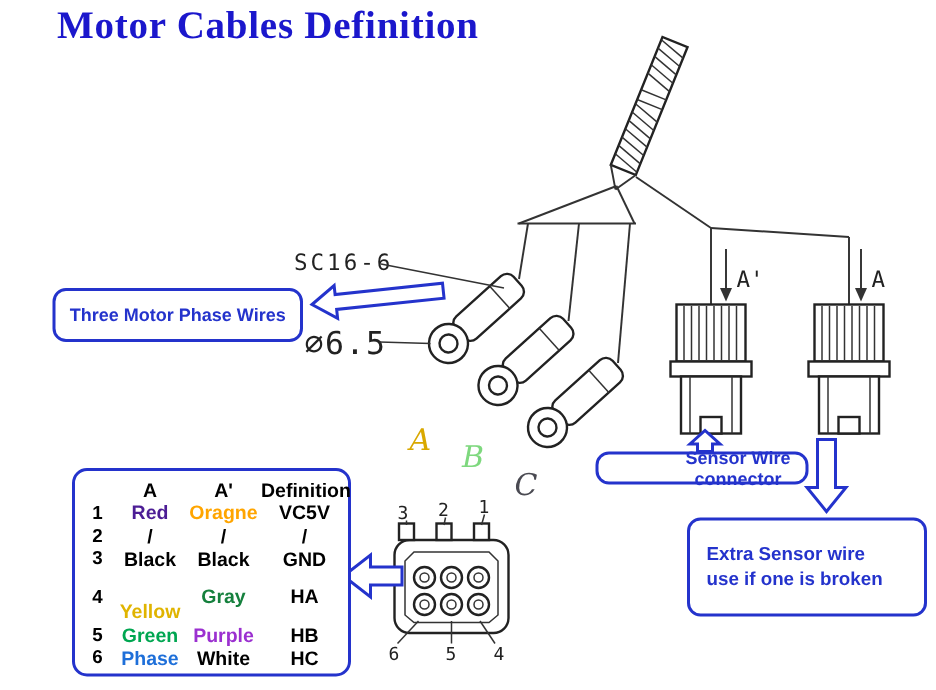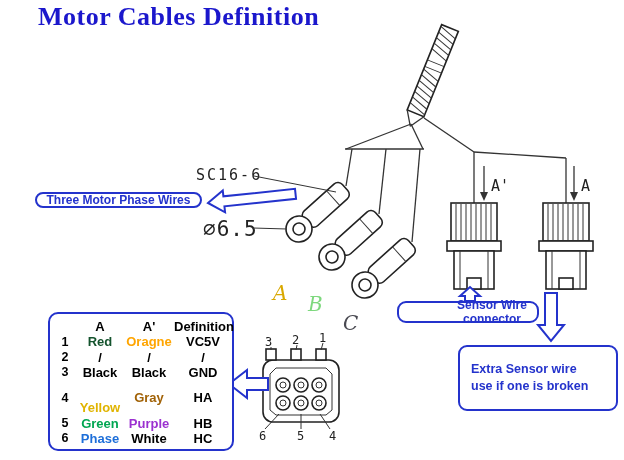--- a/index.html
+++ b/index.html
@@ -198,21 +198,21 @@
     </g>
 
     <g transform="translate(208,203) rotate(-6)">
       <path class="blue-arrow" d="M0,0 L16,-11 L16,-5 L88,-5 L88,5 L16,5 L16,11 Z"></path>
     </g>
     <path class="blue-arrow" d="M268,378 L268,390 L247,390 L247,398 L229,384 L247,370 L247,378 Z"></path>
     <path class="blue-arrow" d="M545,293 L557,293 L557,325 L564,325 L551,341 L538,325 L545,325 Z"></path>
     <path class="blue-arrow" d="M465,301 L475,301 L475,296 L480,296 L470,287 L460,296 L465,296 Z"></path>
   </svg>
 
-  <div class="callout" style="left:35px;top:192px;width:167px;height:16px;">
+  <div class="callout" style="left:35px;top:192px;width:167px;height:36px;">
     <span>Three Motor Phase Wires</span>
   </div>
 
   <div class="callout" style="left:397px;top:301px;width:142px;height:22px;padding-left:48px;">
     <span>Sensor Wire connector</span>
   </div>
 
   <div class="callout multi" style="left:458px;top:345px;width:160px;height:66px;padding-left:11px;">
     <span>Extra Sensor wire</span>
     <span>use if one is broken</span>
@@ -220,40 +220,40 @@
 
   <div class="def-table">
     <div class="trow">
       <span class="tc num"></span>
       <span class="tc">A</span>
       <span class="tc">A'</span>
       <span class="tc def">Definition</span>
     </div>
     <div class="trow">
       <span class="tc num">1</span>
-      <span class="tc" style="color: #14532d; text-align: center;">Red</span>
+      <span class="tc" style="color: #4c1d95; text-align: center;">Red</span>
       <span class="tc" style="color: rgb(255, 165, 0);">Oragne</span>
       <span class="tc def">VC5V</span>
     </div>
     <div class="trow">
       <span class="tc num">2</span>
       <span class="tc" style="color: rgb(0, 0, 0);">/</span>
       <span class="tc" style="color: rgb(0, 0, 0);">/</span>
       <span class="tc def">/</span>
     </div>
     <div class="trow">
       <span class="tc num">3</span>
       <span class="tc" style="color: rgb(0, 0, 0);">Black</span>
       <span class="tc" style="color: rgb(0, 0, 0);">Black</span>
       <span class="tc def">GND</span>
     </div>
     <div class="trow">
       <span class="tc num">4</span>
       <span class="tc" style="color: rgb(224, 180, 0); margin-top: 20px;">Yellow</span>
-      <span class="tc" style="color: #a16207;">Gray</span>
+      <span class="tc" style="color: #15803d;">Gray</span>
       <span class="tc def">HA</span>
     </div>
     <div class="trow">
       <span class="tc num">5</span>
       <span class="tc" style="color: rgb(0, 166, 81);">Green</span>
       <span class="tc" style="color: rgb(155, 48, 208);">Purple</span>
       <span class="tc def">HB</span>
     </div>
     <div class="trow">
       <span class="tc num">6</span>

